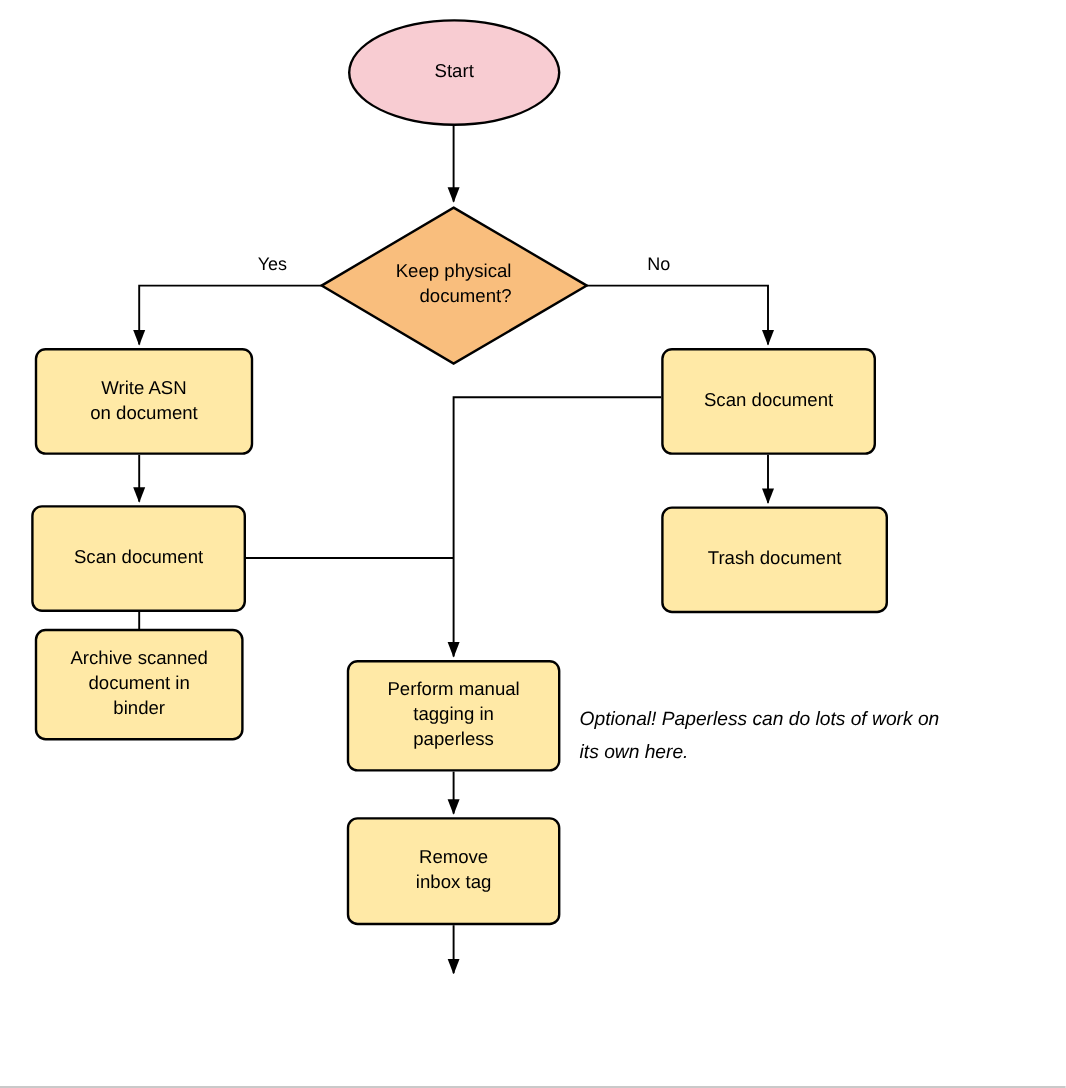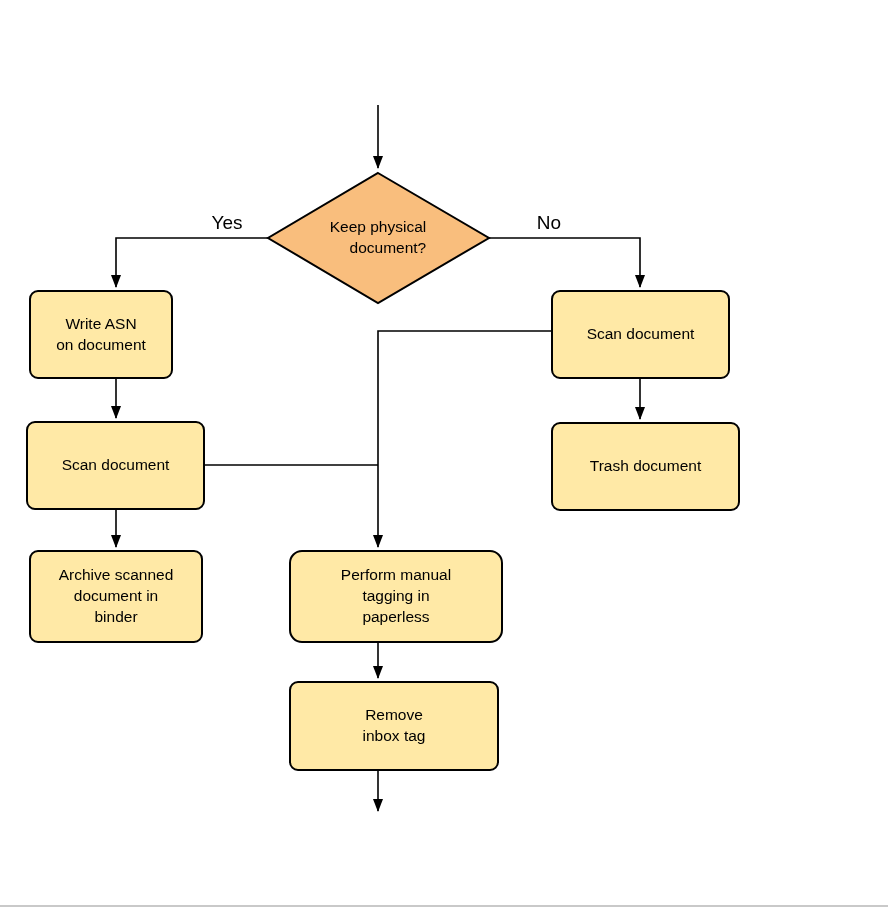--- a/index.html
+++ b/index.html
@@ -20,21 +20,21 @@
     text-align:center;font-size:15.5px;line-height:1.35;color:#000;
     white-space:pre-line;border:2px solid var(--stroke);padding:4px;
   }
   .process{background:var(--process-fill);border-radius:9px;}
   .terminator{background:var(--terminator-fill);border-radius:50%;}
   .decision-label{
     position:absolute;display:flex;align-items:center;justify-content:center;
     text-align:right;font-size:15.5px;line-height:1.35;white-space:pre-line;
   }
   .edge-label{
-    position:absolute;font-size:19px;text-align:center;width:60px;
+    position:absolute;font-size:15px;text-align:center;width:60px;
   }
   .annotation{
     position:absolute;font-style:italic;font-size:16px;line-height:1.75;
     white-space:pre-line;
   }
 </style>
 </head>
 <body>
 
 <div class="canvas">
@@ -53,59 +53,64 @@
     <path d="M116,510 L116,547" fill="none" stroke="#000" stroke-width="1.6" marker-end="url(#arrow)"></path>
     <path d="M640,379 L640,419" fill="none" stroke="#000" stroke-width="1.6" marker-end="url(#arrow)"></path>
     <path d="M551,331 L378,331 L378,547" fill="none" stroke="#000" stroke-width="1.6" marker-end="url(#arrow)"></path>
     <path d="M205,465 L378,465" fill="none" stroke="#000" stroke-width="1.6"></path>
     <path d="M378,643 L378,678" fill="none" stroke="#000" stroke-width="1.6" marker-end="url(#arrow)"></path>
     <path d="M378,771 L378,811" fill="none" stroke="#000" stroke-width="1.6" marker-end="url(#arrow)"></path>
 
     <polygon points="378,173 489,238 378,303 268,238" style="fill:var(--decision-fill)" stroke="#000" stroke-width="2"></polygon>
   </svg>
 
+  <div class="node terminator" style="left:290px;top:16px;width:177px;height:89px;">
+    <span>Start</span>
+  </div>
 
 
   <div class="decision-label" style="left:278px;top:210px;width:200px;height:56px;">
     <span>Keep physical
 document?</span>
   </div>
 
-  <div class="node process" style="left:29px;top:290px;width:144px;height:89px;">
+  <div class="node process" style="left:29px;top:290px;width:182px;height:89px;">
     <span>Write ASN
 on document</span>
   </div>
 
   <div class="node process" style="left:551px;top:290px;width:179px;height:89px;">
     <span>Scan document</span>
   </div>
 
   <div class="node process" style="left:26px;top:421px;width:179px;height:89px;">
     <span>Scan document</span>
   </div>
 
   <div class="node process" style="left:551px;top:422px;width:189px;height:89px;">
     <span>Trash document</span>
   </div>
 
-  <div class="node process" style="left:29px;top:550px;width:174px;height:93px;">
+  <div class="node process" style="left:29px;top:524px;width:174px;height:93px;">
     <span>Archive scanned
 document in
 binder</span>
   </div>
 
-  <div class="node process" style="left:289px;top:550px;width:214px;height:93px;border-radius:13px;">
+  <div class="node process" style="left:289px;top:550px;width:178px;height:93px;">
     <span>Perform manual
 tagging in
 paperless</span>
   </div>
 
-  <div class="node process" style="left:289px;top:681px;width:210px;height:90px;">
+  <div class="node process" style="left:289px;top:681px;width:178px;height:90px;">
     <span>Remove
 inbox tag</span>
   </div>
 
   <div class="edge-label" style="left:197px;top:212px;">Yes</div>
 
   <div class="edge-label" style="left:519px;top:212px;">No</div>
 
+  <div class="annotation" style="left:483px;top:586px;width:400px;">Optional! Paperless can do lots of work on
+its own here.</div>
 
 </div>
 
 </body></html>

